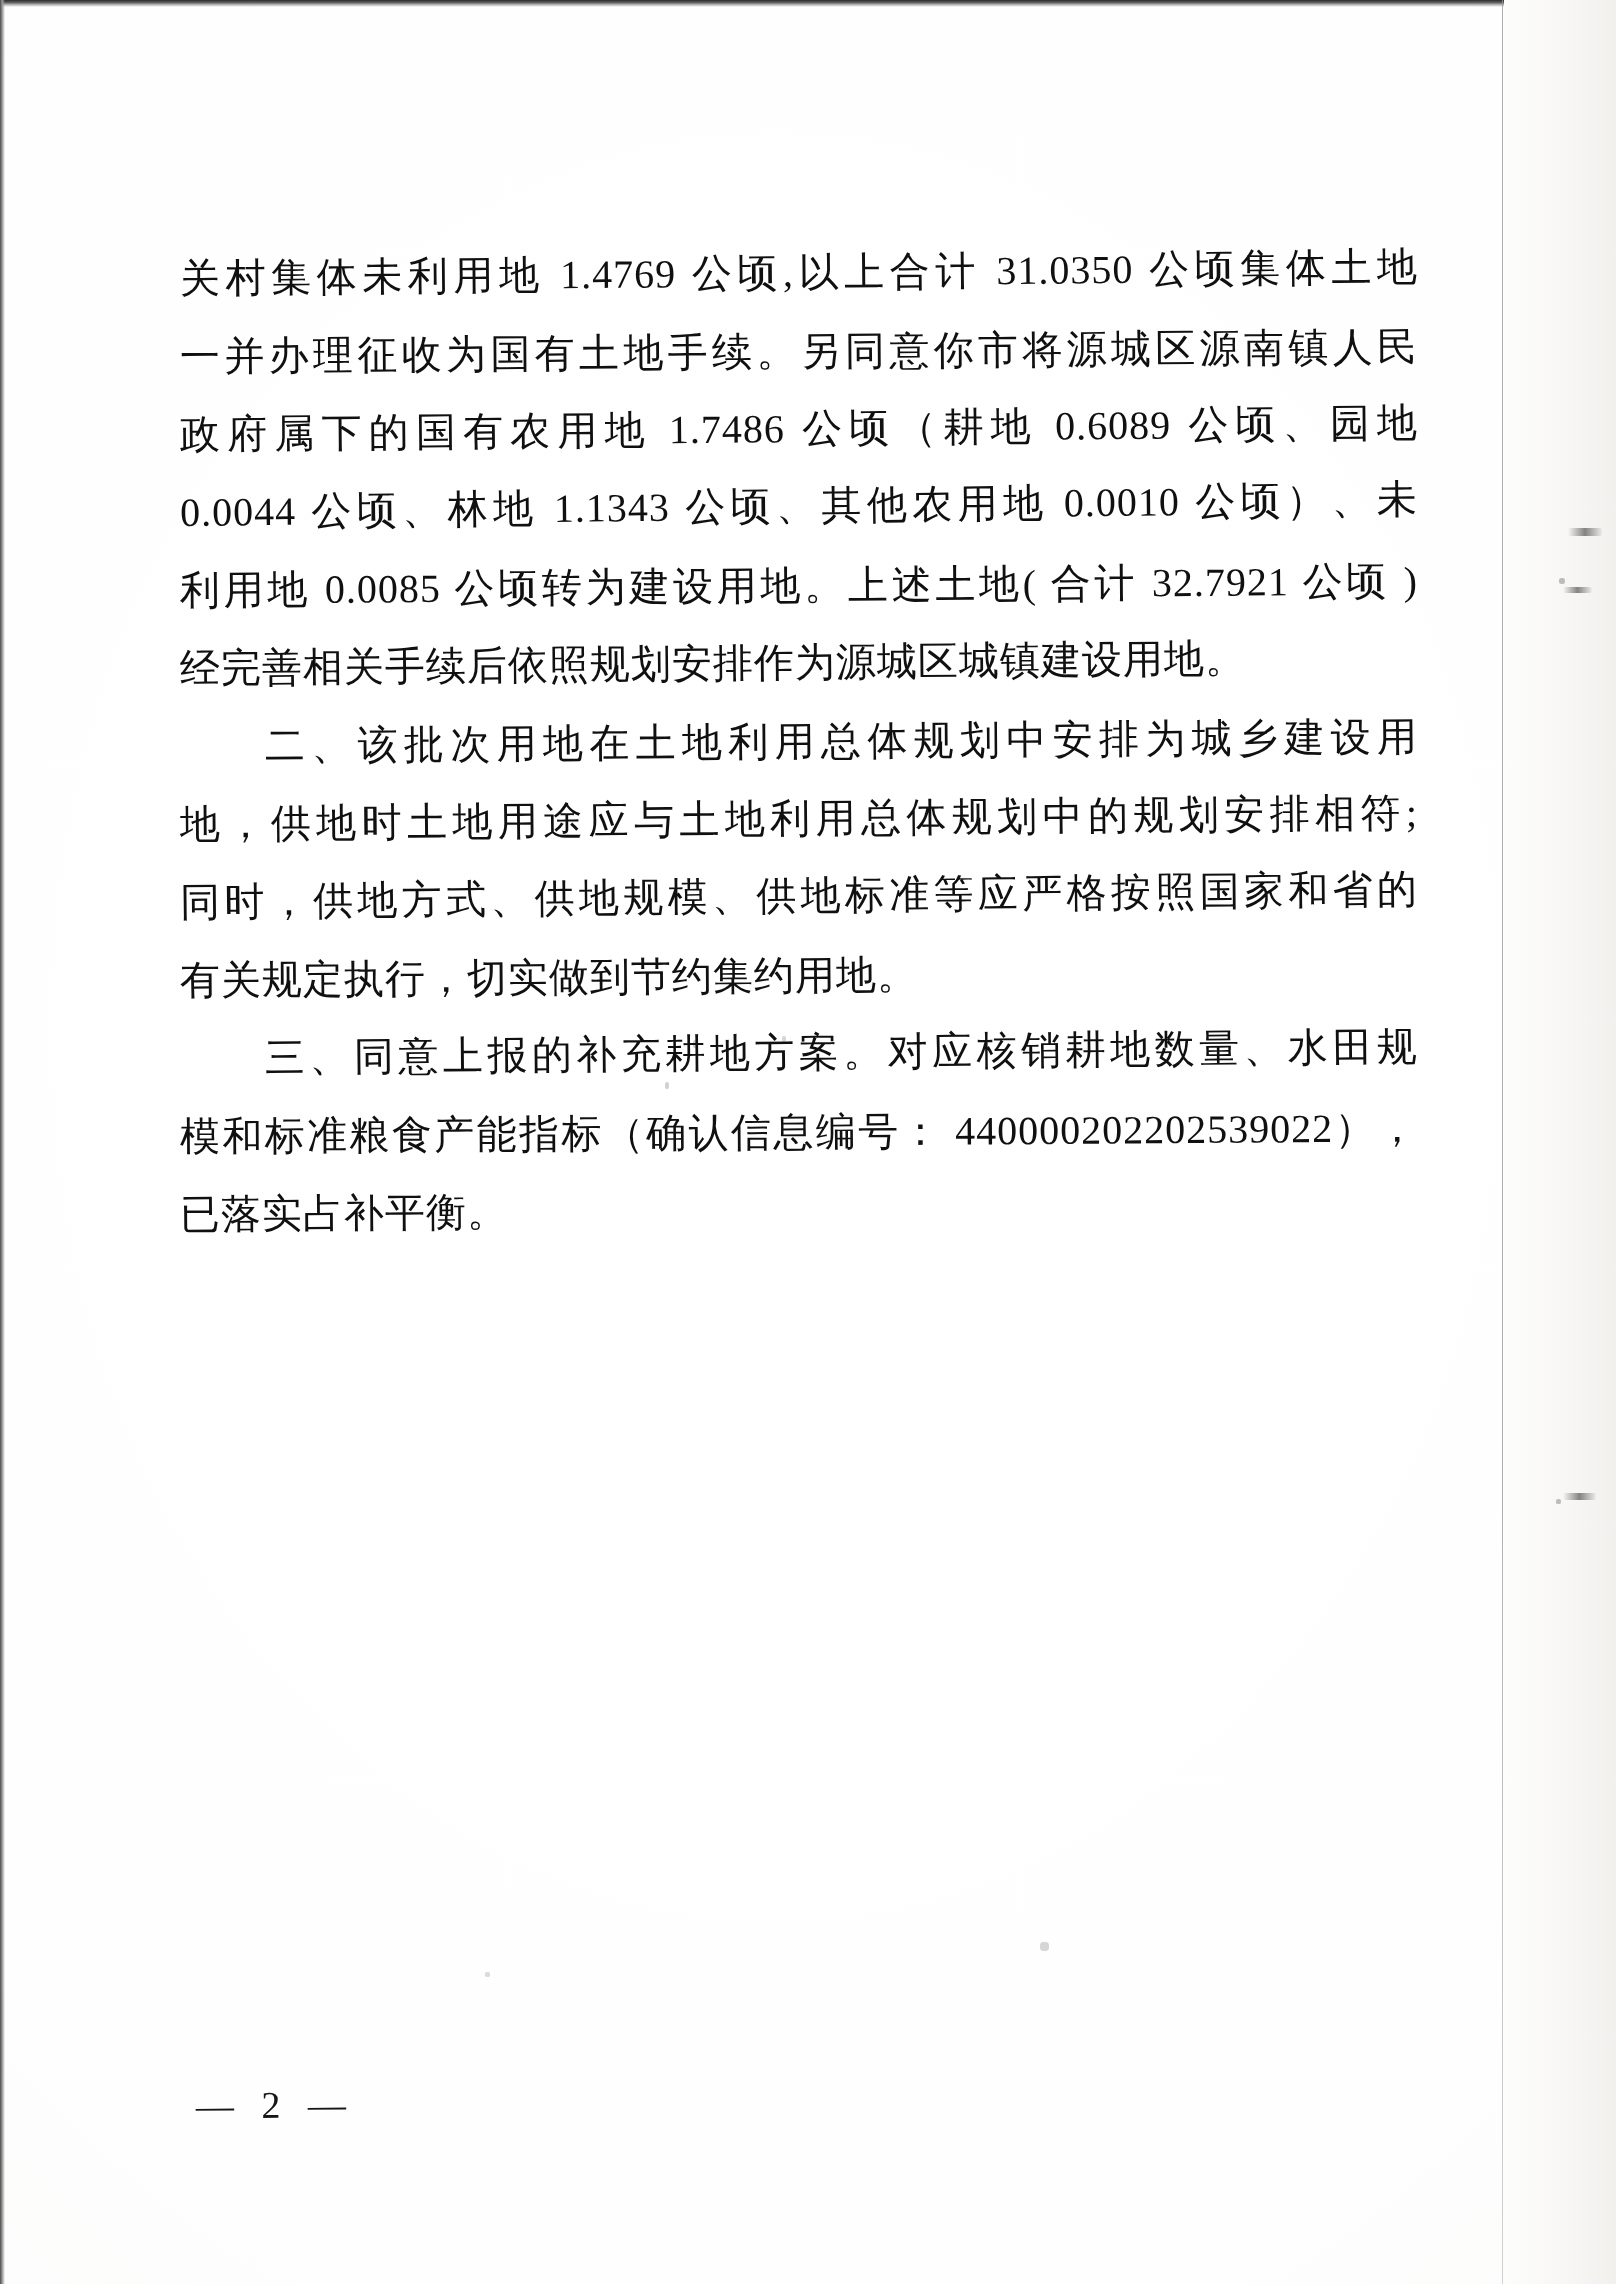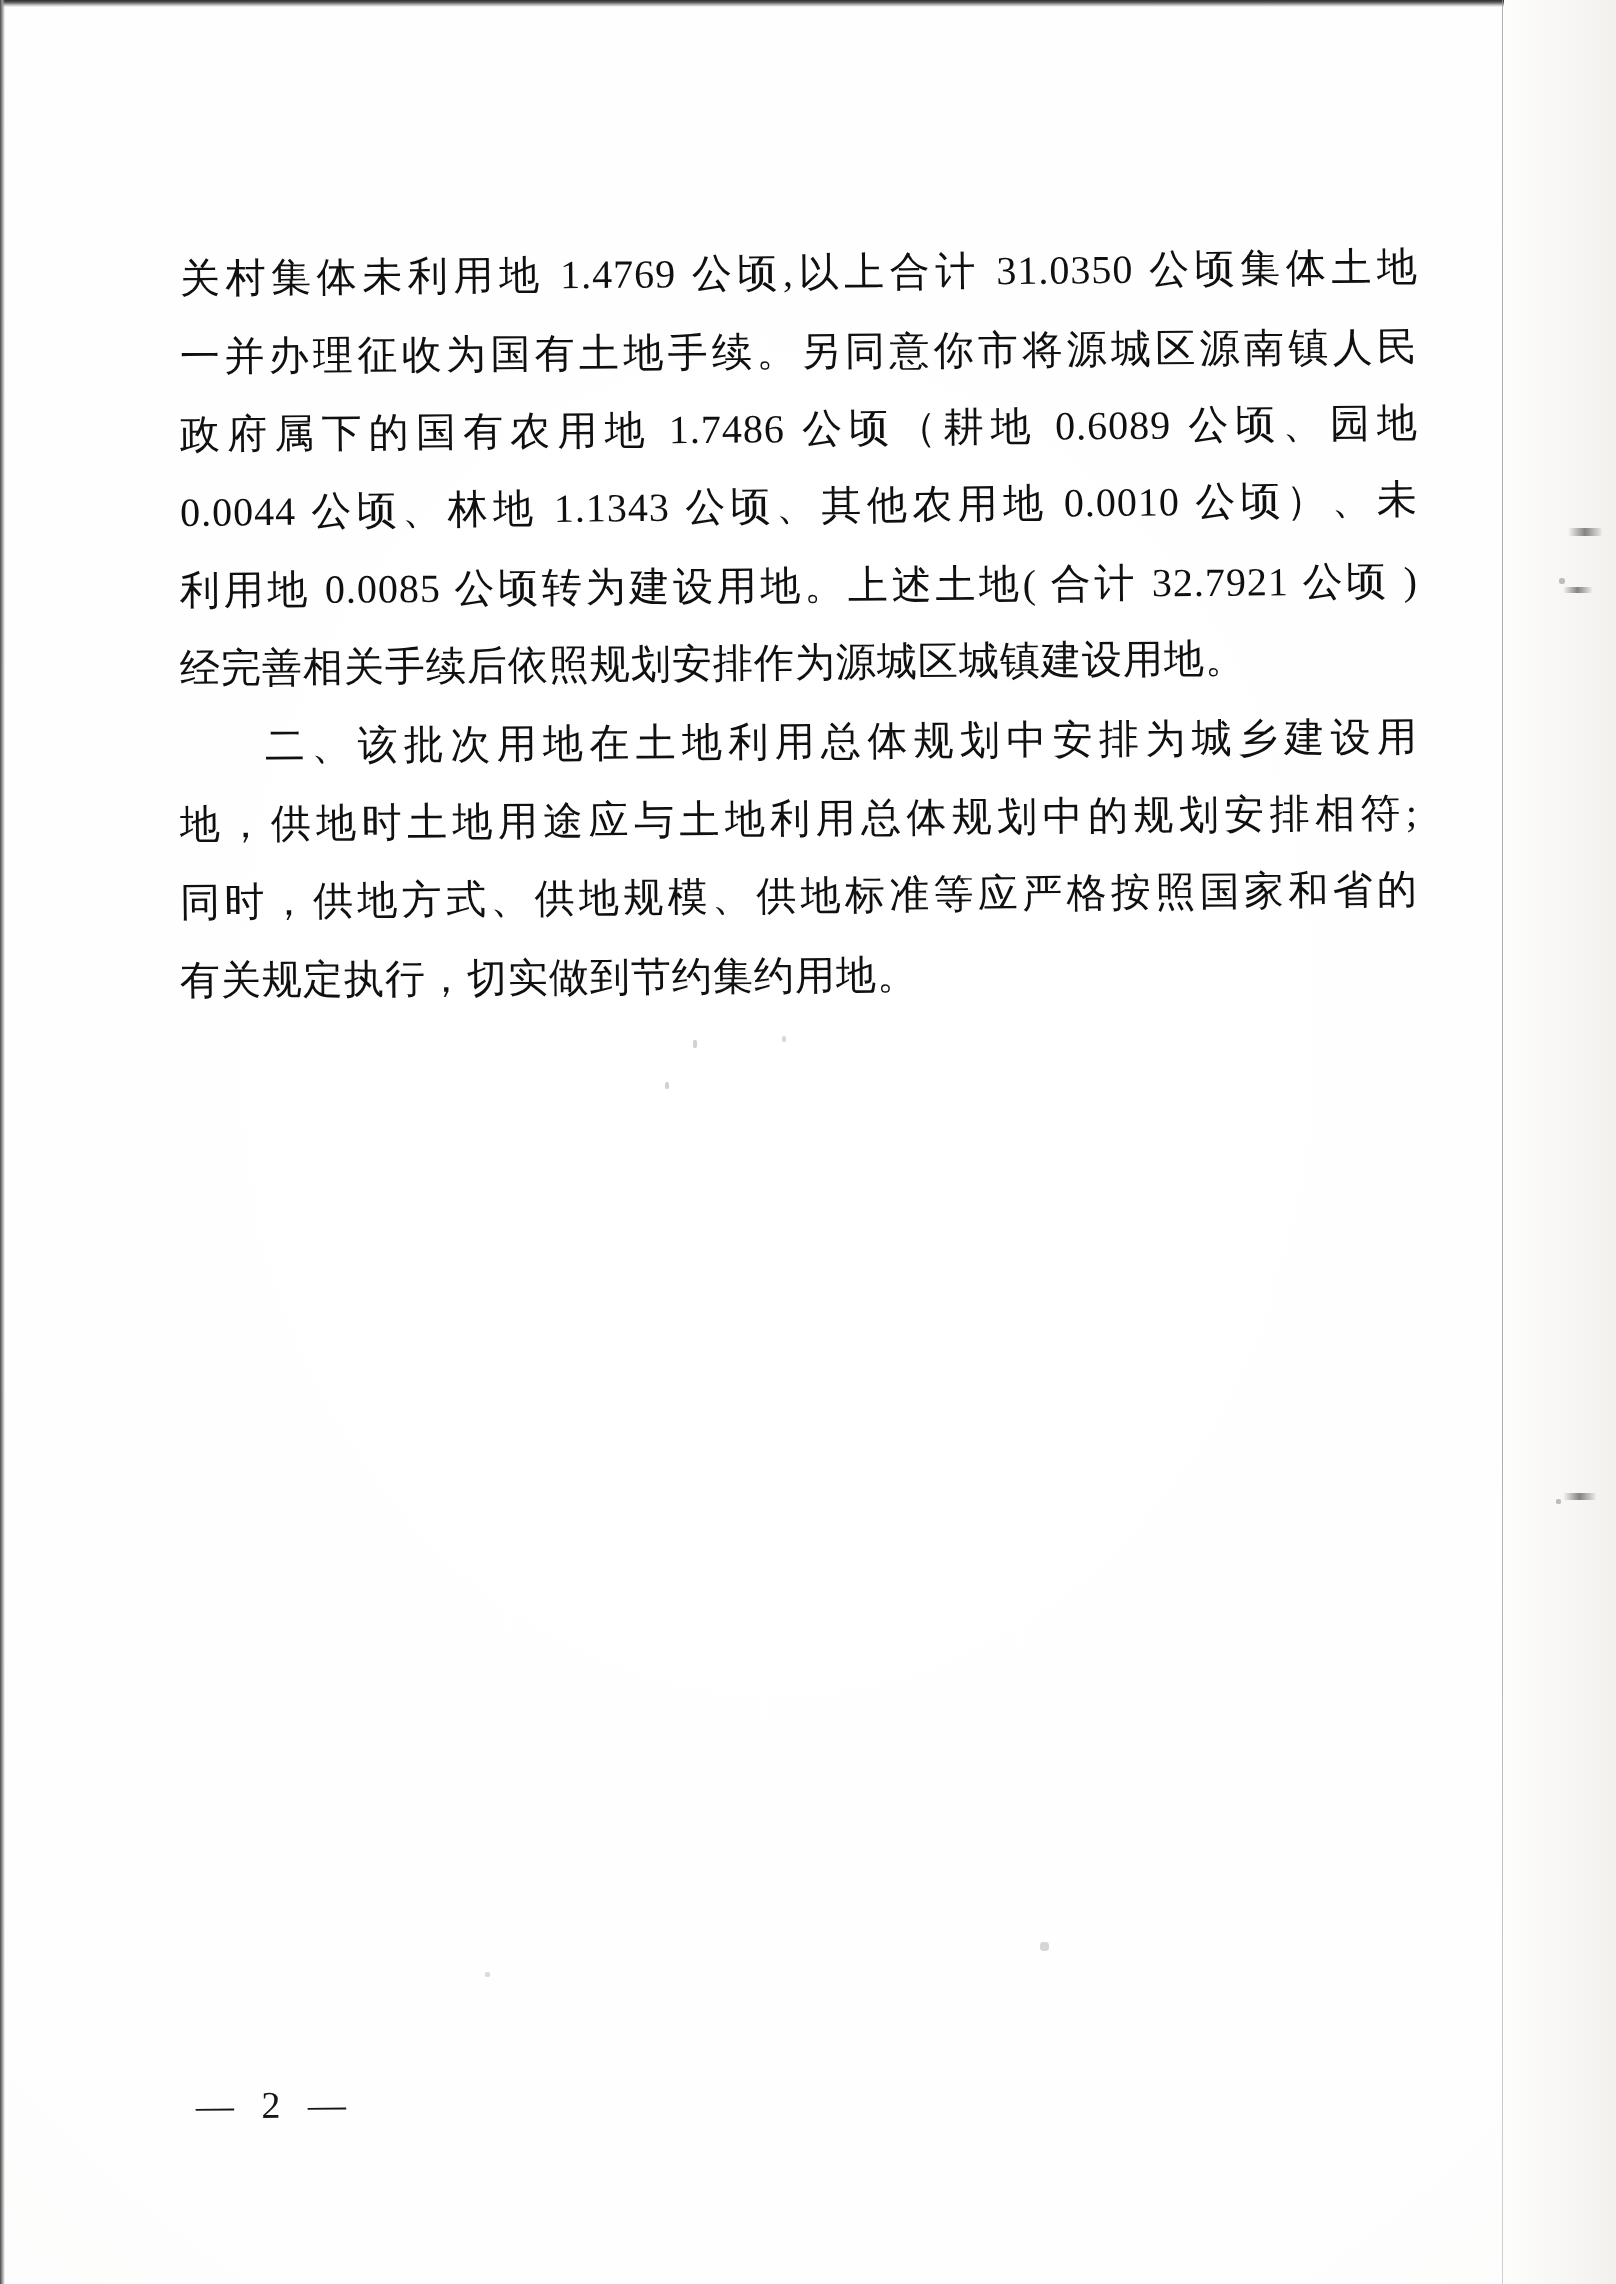--- a/index.html
+++ b/index.html
@@ -180,20 +180,25 @@
       <div class="doc-line skew-a">经完善相关手续后依照规划安排作为源城区城镇建设用地。</div>
     </div>
 
     <div>
       <div class="doc-line skew-b justify indent-2">二、该批次用地在土地利用总体规划中安排为城乡建设用</div>
       <div class="doc-line skew-a justify">地，供地时土地用途应与土地利用总体规划中的规划安排相符;</div>
       <div class="doc-line skew-c justify">同时，供地方式、供地规模、供地标准等应严格按照国家和省的</div>
       <div class="doc-line skew-b">有关规定执行，切实做到节约集约用地。</div>
     </div>
 
+    <div>
+      <div class="doc-line skew-a justify indent-2">三、同意上报的补充耕地方案。对应核销耕地数量、水田规</div>
+      <div class="doc-line skew-d justify">模和标准粮食产能指标（确认信息编号： 440000202202539022），</div>
+      <div class="doc-line skew-b">已落实占补平衡。</div>
+    </div>
 
 
 
   </div>
 
   <div id="page-footer">— 2 —</div>
 
 </div>
 
 

